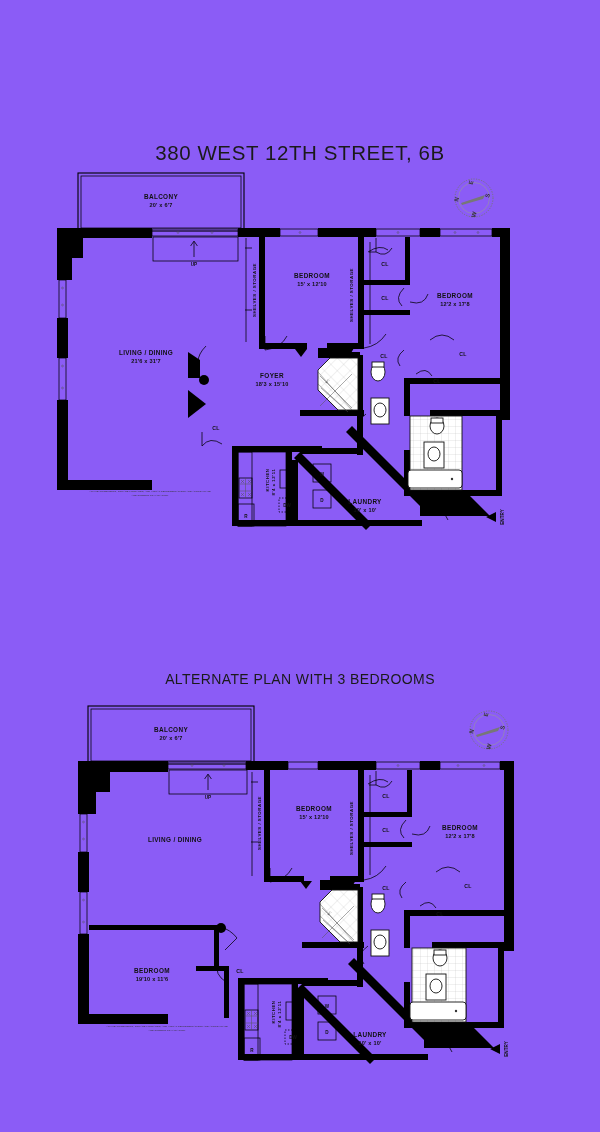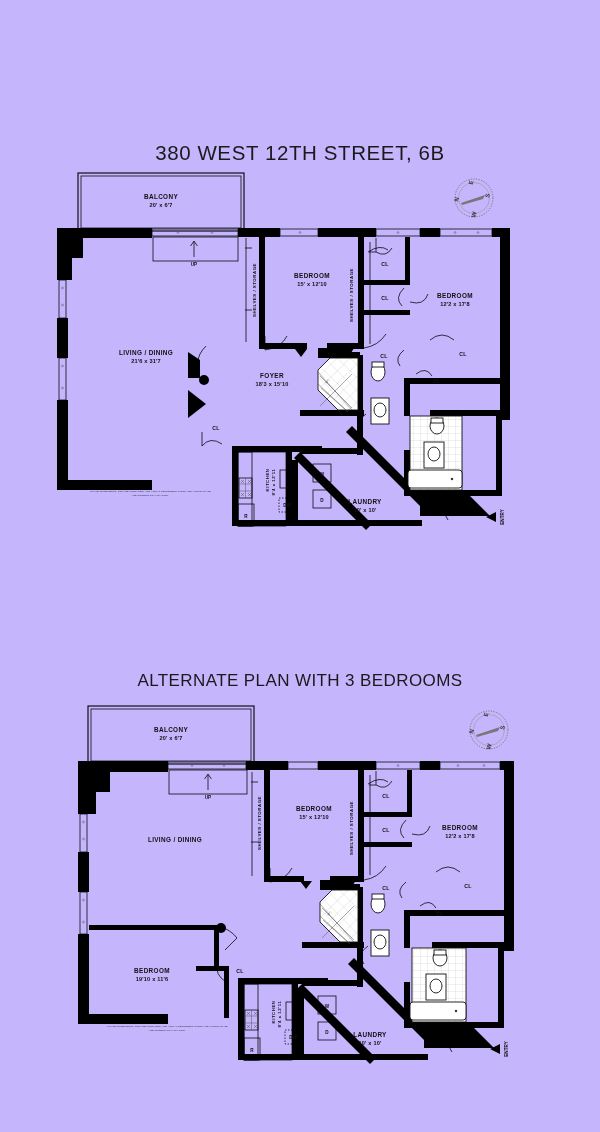--- a/index.html
+++ b/index.html
@@ -1,24 +1,24 @@
 <!DOCTYPE html>
 <html><head>
 <meta charset="utf-8">
 <style>
   html,body{margin:0;padding:0;background:#ffffff;}
   body{width:600px;height:1132px;font-family:"Liberation Sans",sans-serif;color:#111;overflow:hidden;}
-  .page{position:relative;width:600px;height:1132px;background:#c4b5fd;}
+  .page{position:relative;width:600px;height:1132px;background:#8b5cf6;}
 
   .plan-title{
     position:absolute;width:100%;text-align:center;
     font-size:20.5px;letter-spacing:.6px;color:#1a1a1a;font-weight:400;
   }
   #title1{top:141px;}
-  #title2{top:671px;font-size:17px;letter-spacing:.4px;}
+  #title2{top:671px;font-size:14px;letter-spacing:.4px;}
 
   .planwrap{position:absolute;left:0;top:0;width:600px;}
   svg{display:block;}
 
   .rm{font-family:"Liberation Sans",sans-serif;font-weight:700;fill:#111;text-anchor:middle;}
   .rm-name{font-size:6.4px;letter-spacing:.35px;}
   .rm-dim{font-size:5.6px;letter-spacing:.2px;}
   .cl{font-family:"Liberation Sans",sans-serif;font-weight:700;font-size:5.2px;fill:#111;text-anchor:middle;letter-spacing:.3px;}
   .tiny{font-family:"Liberation Sans",sans-serif;font-weight:700;font-size:4.6px;fill:#111;text-anchor:middle;}
   .micro{font-family:"Liberation Sans",sans-serif;font-size:2.5px;fill:#333;text-anchor:middle;letter-spacing:.05px;}

